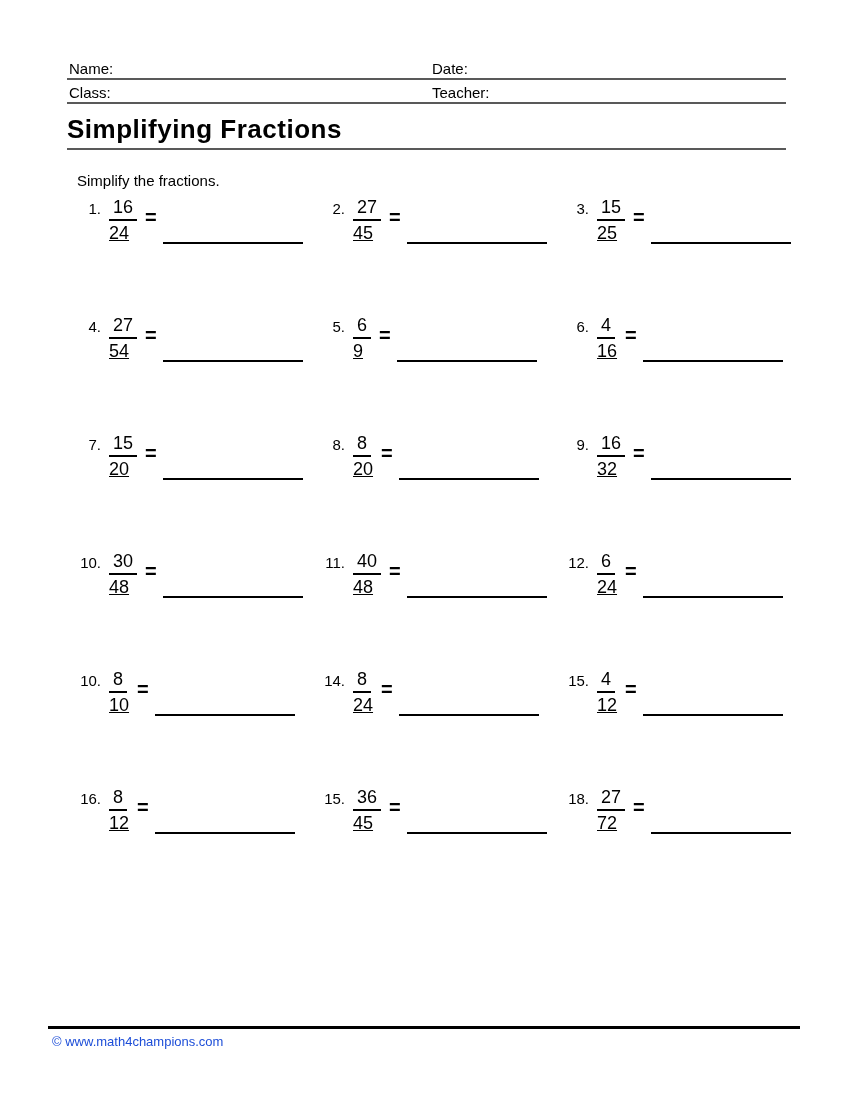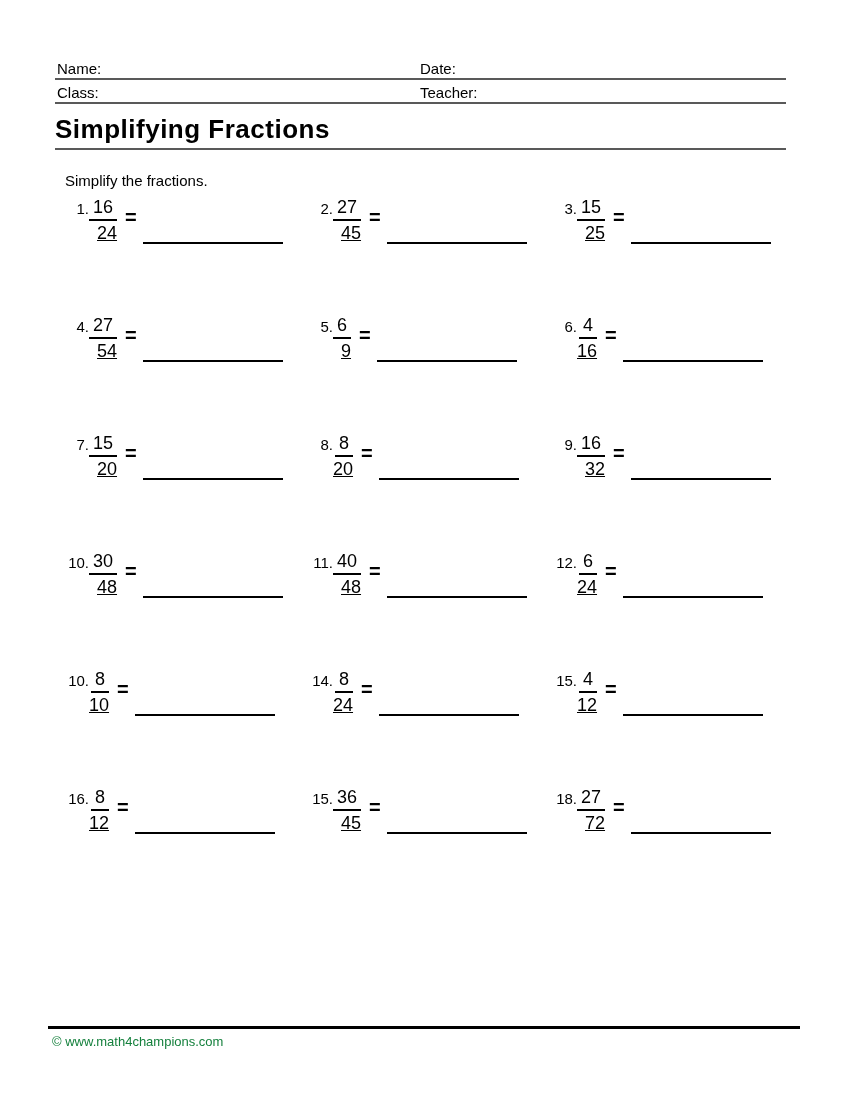--- a/index.html
+++ b/index.html
@@ -5,20 +5,21 @@
   * { box-sizing: border-box; }
   html, body { margin: 0; padding: 0; background: #ffffff; }
   .page {
     position: relative;
     width: 850px;
     height: 1100px;
     background: #ffffff;
     color: #000000;
     font-family: "Liberation Sans", sans-serif;
     overflow: hidden;
+    padding-left: 12px;
   }
 
   
   .hdr-row {
     position: relative;
     margin: 0 64px 0 55px;
     height: 20px;
     border-bottom: 2px solid #595959;
   }
   .hdr-row.first { margin-top: 60px; }
@@ -69,21 +70,22 @@
   .pnum {
     width: 24px;
     text-align: right;
     font-size: 15px;
     padding-top: 3px;
     flex: none;
   }
   .frac {
     display: inline-flex;
     flex-direction: column;
-    align-items: flex-end;
+    align-items: flex-start;
+    margin-left: 8px;
     font-size: 18px;
     line-height: 20px;
     flex: none;
   }
   .frac .num {
     padding: 0 4px 2px 4px;
     border-bottom: 2px solid #000;
   }
   .frac .den { padding-top: 2px; text-decoration: underline; }
   .eq {
@@ -108,21 +110,21 @@
     top: 1026px;
     width: 752px;
     height: 3px;
     background: #000;
   }
   .copyright {
     position: absolute;
     left: 52px;
     top: 1034px;
     font-size: 13px;
-    color: #15803d;
+    color: #1d4ed8;
   }
 </style>
 </head>
 <body>
 
 <div class="page">
 
   <div class="hdr-row first">
     <span class="hdr-label">Name:</span>
     <span class="hdr-label right">Date:</span>

